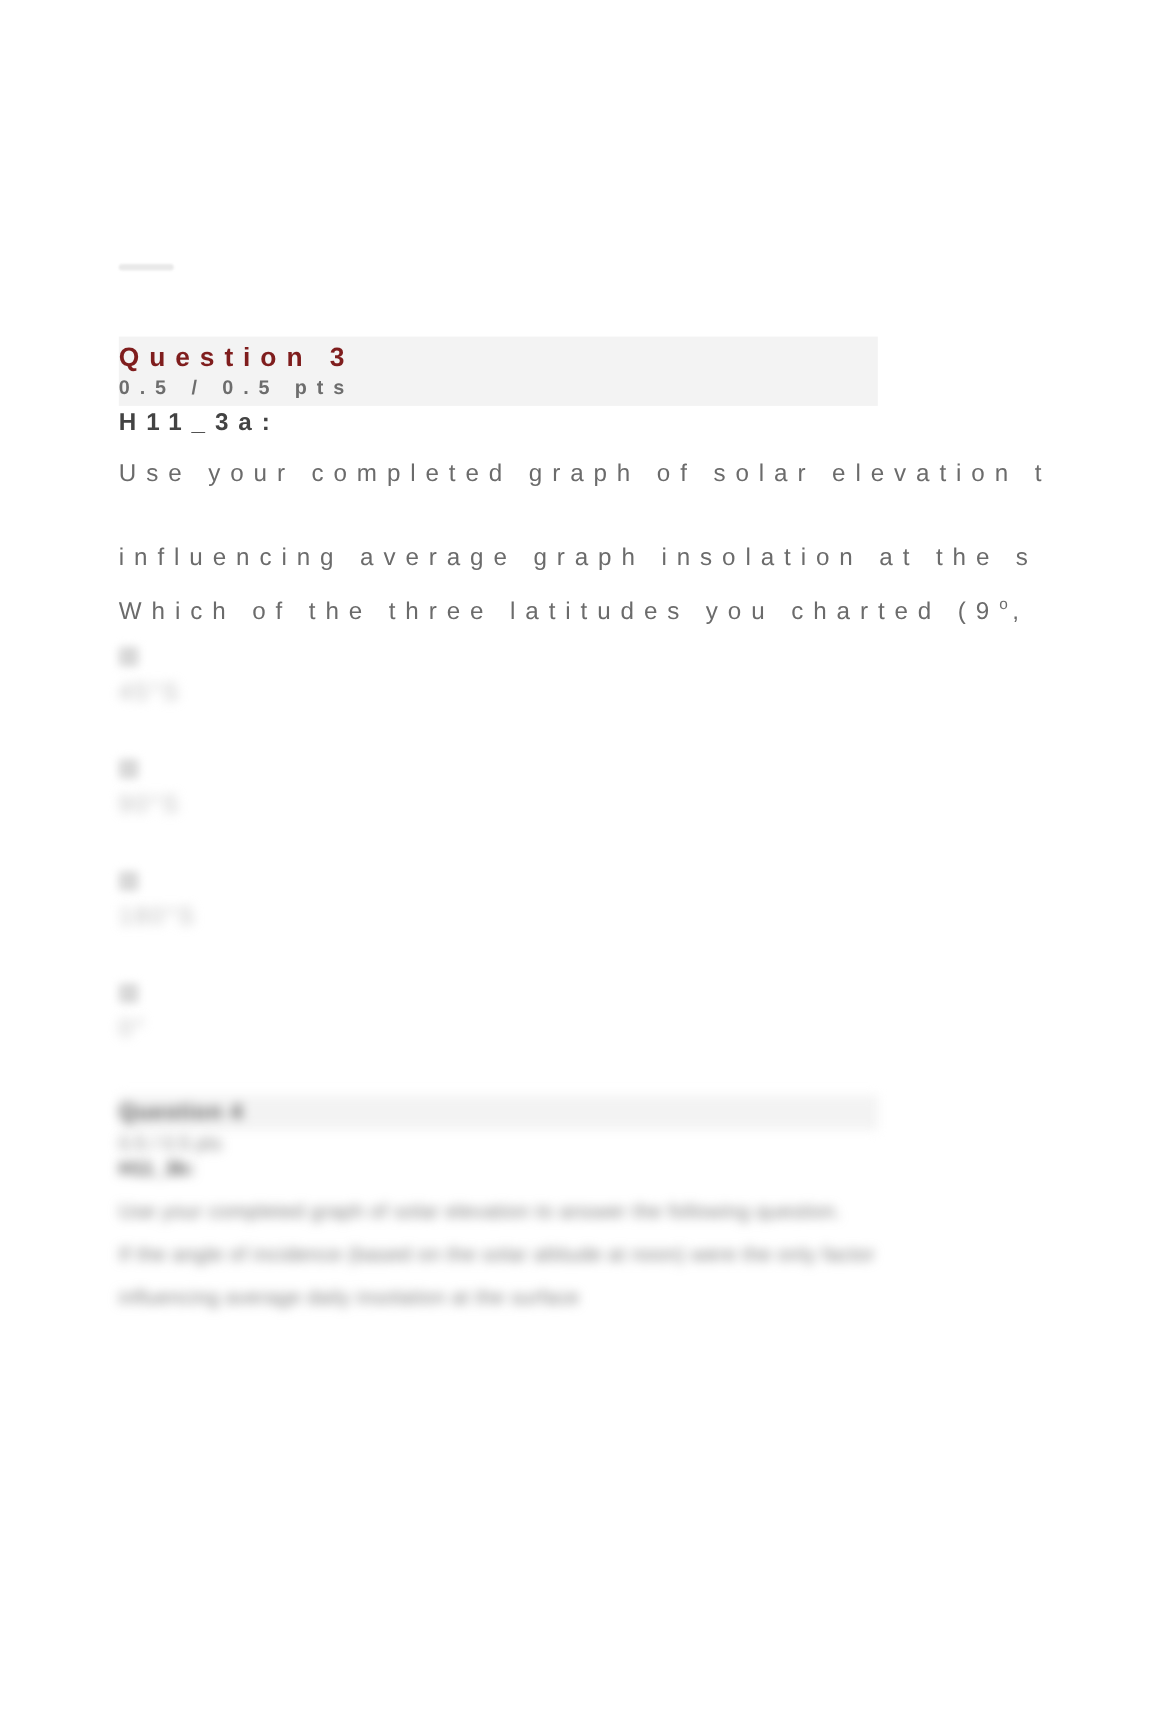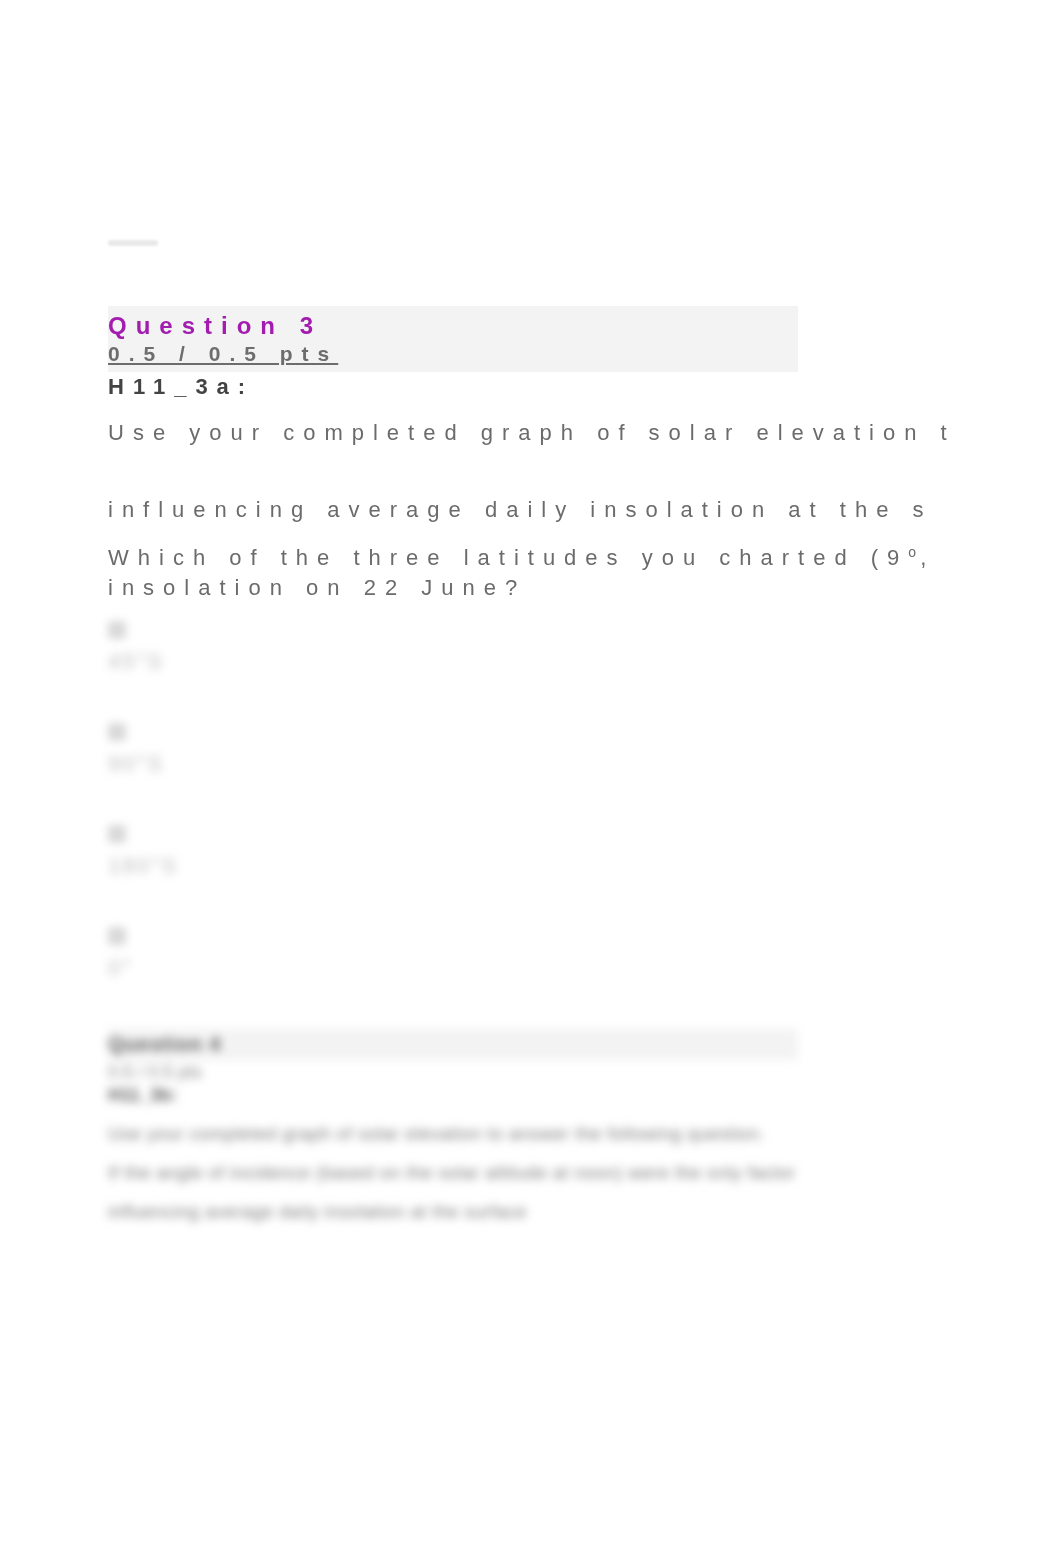--- a/index.html
+++ b/index.html
@@ -36,30 +36,29 @@
   }
   .q-header {
     background: #f3f3f3;
     padding: 0;
     width: 690px;
   }
   .q-title {
     font-size: 24px;
     font-weight: 700;
     letter-spacing: 9px;
-    color: #a21caf;
+    color: #7f1d1d;
     padding: 6px 0 2px 0;
   }
   .q-pts {
-    font-size: 21px;
+    font-size: 18px;
     font-weight: 700;
     letter-spacing: 9px;
     color: #6d6d6d;
     padding-bottom: 6px;
-    text-decoration: underline;
   }
   .q-code {
     font-size: 22px;
     font-weight: 700;
     letter-spacing: 9px;
     color: #434343;
     margin-top: 2px;
     margin-bottom: 18px;
   }
   .body-text {
@@ -149,26 +148,25 @@
       <div class="q-header">
         <div class="q-title">Question 3</div>
         <div class="q-pts">0.5 / 0.5 pts</div>
       </div>
       <div class="q-code">H11_3a:</div>
 
       <div class="body-text">Use your completed graph of solar elevation t</div>
 
       <div class="body-text wrap-2line">
         <br>
-        <span>influencing average daily insolation at the s</span>
+        <span>influencing average graph insolation at the s</span>
       </div>
 
       <div class="body-text wrap-2line">
         <span>Which of the three latitudes you charted (9</span><span class="sup">o</span><span>,</span><br>
-        <span>insolation on 22 June?</span>
       </div>
 
       <div class="options">
         <div class="opt">
           <div class="opt-mark"></div>
           <div class="opt-text">45°S</div>
         </div>
         <div class="opt">
           <div class="opt-mark"></div>
           <div class="opt-text">90°S</div>

